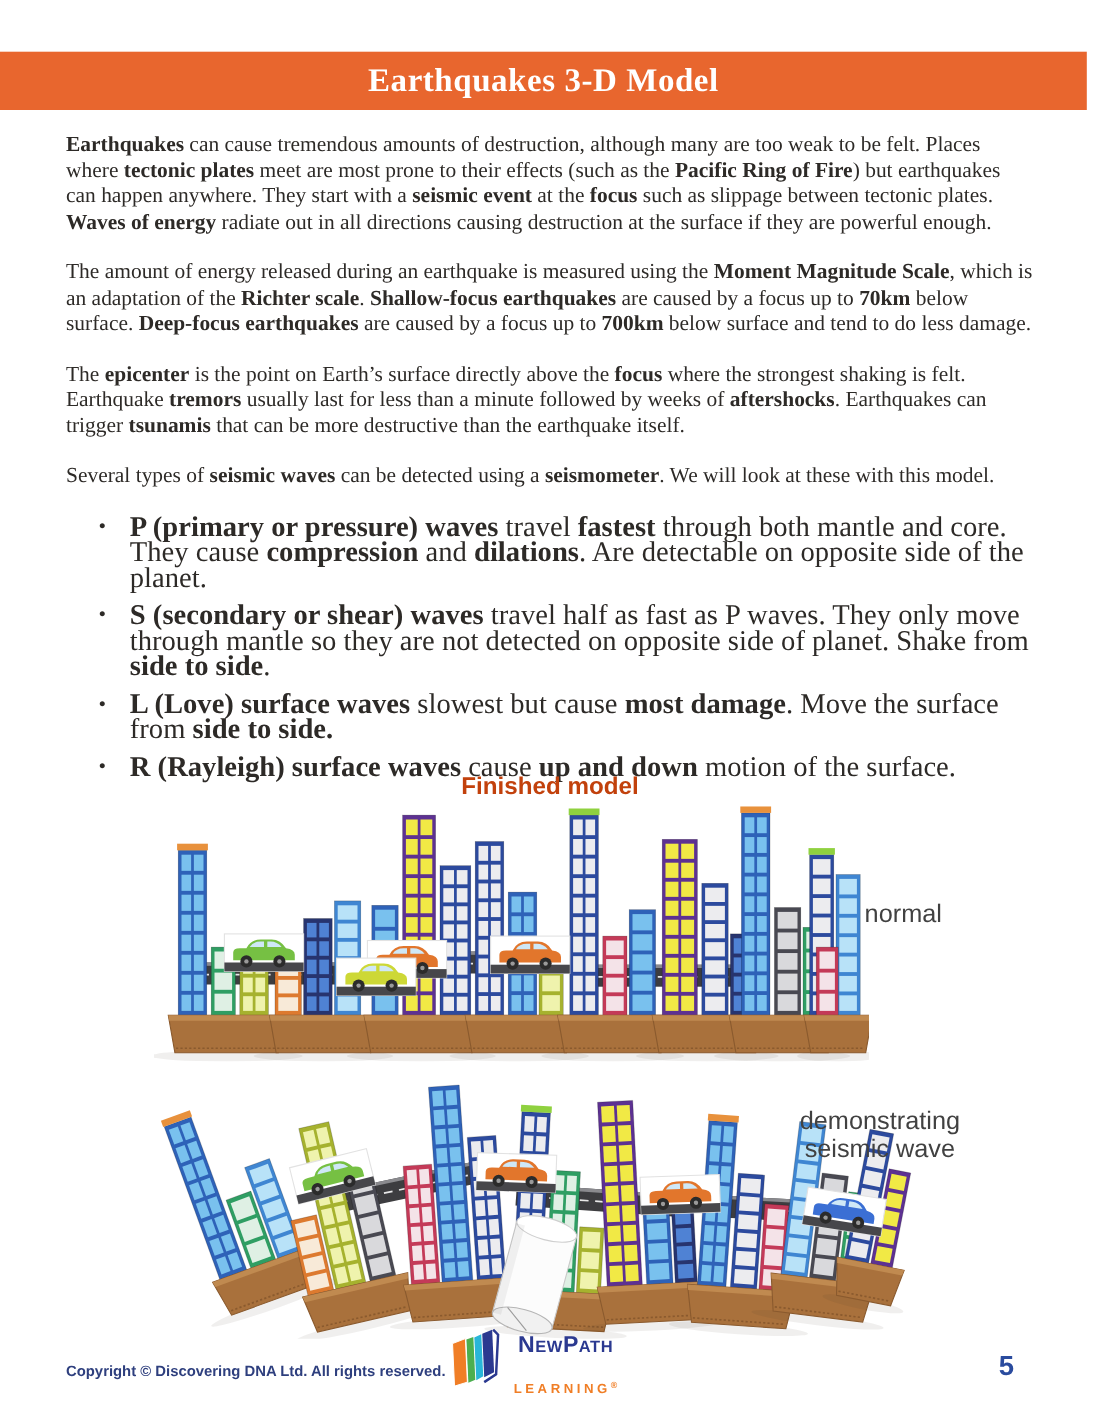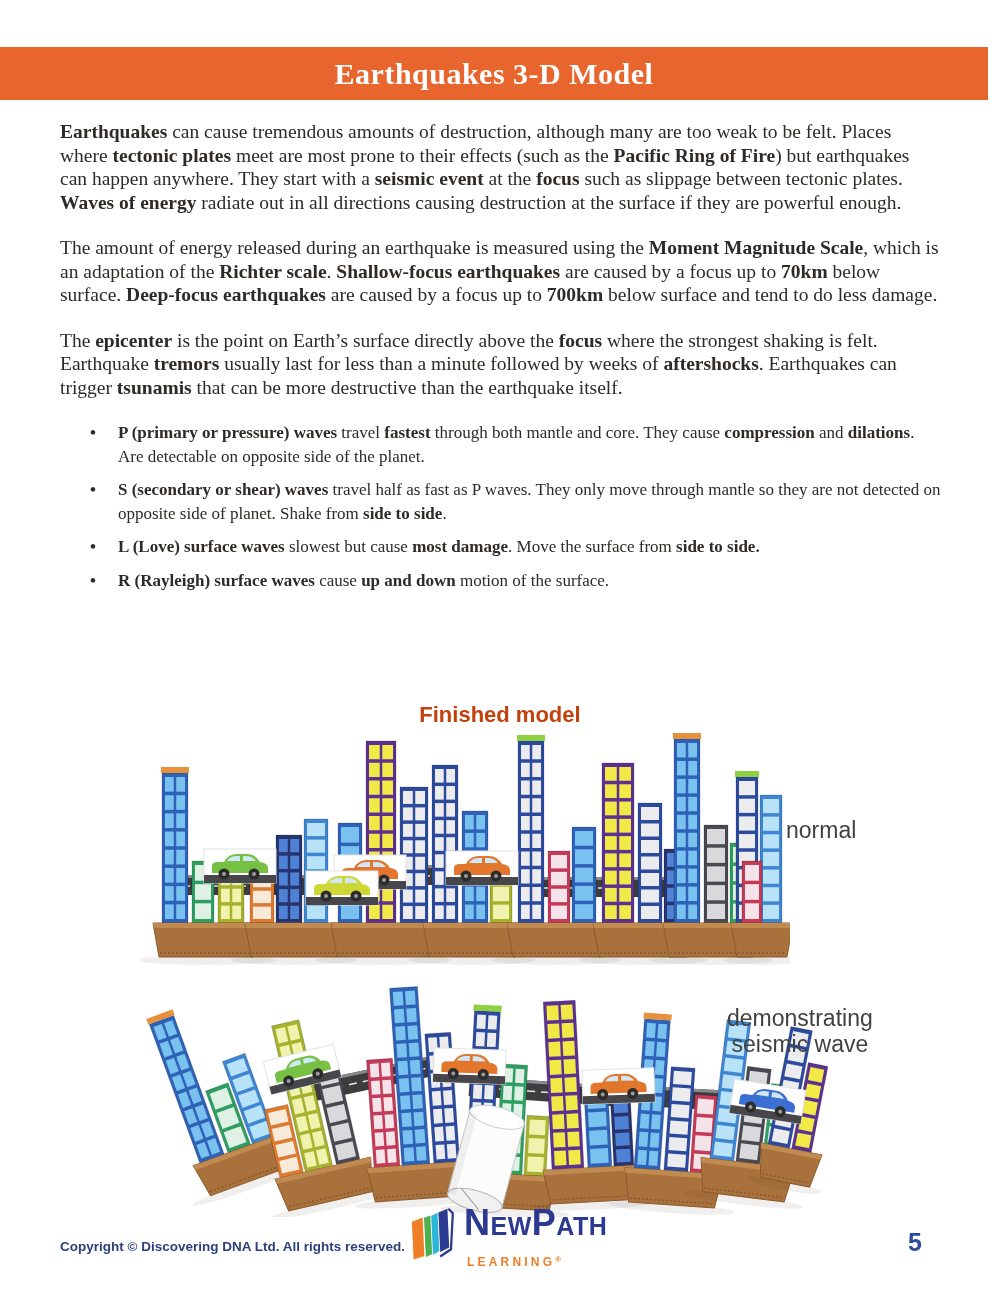--- a/index.html
+++ b/index.html
@@ -8,21 +8,21 @@
 
   .banner{position:absolute;left:0;top:47px;width:988px;height:53px;
           background:var(--banner-orange,#e8662e);}
   .banner-title{width:100%;text-align:center;line-height:53px;font-size:30px;font-weight:bold;
           color:#ffffff;letter-spacing:.5px;font-family:"Liberation Serif",serif;}
 
   .content{position:absolute;left:60px;top:120px;width:881px;}
   .content p{margin:0 0 22px 0;font-size:19.5px;line-height:23.5px;}
   .content b{font-weight:bold;}
   .content ul{list-style:none;margin:4px 0 0 0;padding:0 0 0 30px;}
-  .content li{position:relative;padding-left:28px;font-size:17px;line-height:23.5px;margin-bottom:10px;}
+  .content li{position:relative;padding-left:28px;font-size:26px;line-height:23.5px;margin-bottom:10px;}
   .content li::before{content:"\2022";position:absolute;left:0;top:0;font-size:17px;line-height:23.5px;font-weight:bold;}
 
   .caption{position:absolute;left:0;top:702px;width:1000px;text-align:center;
            font-family:"Liberation Sans",sans-serif;font-weight:bold;font-size:22px;color:#c2410c;}
 
   .photo{position:absolute;}
   .photo-normal{left:140px;top:733px;width:650px;height:232px;}
   .photo-seismic{left:140px;top:972px;width:690px;height:245px;}
   .photo svg{display:block;width:100%;height:100%;}
 
@@ -33,38 +33,39 @@
 
   .footer-copy{position:absolute;left:60px;top:1239px;font-family:"Liberation Sans",sans-serif;
                font-size:13.5px;font-weight:bold;color:var(--footer-blue,#2e3f7e);}
   .page-num{position:absolute;left:908px;top:1228px;font-family:"Liberation Sans",sans-serif;
             font-weight:bold;font-size:25px;color:var(--page-number-blue,#2a4b9e);}
 
   .logo{position:absolute;left:406px;top:1205px;display:flex;align-items:flex-start;}
   .logo-icon{width:54px;height:58px;}
   .logo-text{margin-left:4px;padding-top:7px;}
   .logo-name{font-family:"Liberation Sans",sans-serif;font-weight:bold;font-variant:small-caps;
-             font-size:36px;line-height:22px;color:var(--logo-blue,#2b3990);letter-spacing:.5px;text-align:center;}
+             font-size:21px;line-height:22px;color:var(--logo-blue,#2b3990);letter-spacing:.5px;text-align:center;}
   .logo-tagline{font-family:"Liberation Sans",sans-serif;font-weight:bold;font-size:12px;
              letter-spacing:3.2px;color:var(--logo-orange,#f07e26);margin-top:21px;padding-left:3px;}
   .logo-reg{font-size:8px;vertical-align:top;}
 </style>
 </head>
 <body>
 
 <div class="page">
 
   <div class="banner">
     <div class="banner-title">Earthquakes 3-D Model</div>
   </div>
 
   <div class="content">
     <p><b>Earthquakes</b><span> can cause tremendous amounts of destruction, although many are too weak to be felt. Places where </span><b>tectonic plates</b><span> meet are most prone to their effects (such as the </span><b>Pacific Ring of Fire</b><span>) but earthquakes can happen anywhere. They start with a </span><b>seismic event</b><span> at the </span><b>focus</b><span> such as slippage between tectonic plates. </span><b>Waves of energy</b><span> radiate out in all directions causing destruction at the surface if they are powerful enough.</span></p>
     <p><span>The amount of energy released during an earthquake is measured using the </span><b>Moment Magnitude Scale</b><span>, which is an adaptation of the </span><b>Richter scale</b><span>. </span><b>Shallow-focus earthquakes</b><span> are caused by a focus up to </span><b>70km</b><span> below surface. </span><b>Deep-focus earthquakes</b><span> are caused by a focus up to </span><b>700km</b><span> below surface and tend to do less damage.</span></p>
     <p><span>The </span><b>epicenter</b><span> is the point on Earth’s surface directly above the </span><b>focus</b><span> where the strongest shaking is felt. Earthquake </span><b>tremors</b><span> usually last for less than a minute followed by weeks of </span><b>aftershocks</b><span>. Earthquakes can trigger </span><b>tsunamis</b><span> that can be more destructive than the earthquake itself.</span></p>
+    <p><span>Several types of </span><b>seismic waves</b><span> can be detected using a </span><b>seismometer</b><span>. We will look at these with this model.</span></p>
     <ul>
       <li><b>P (primary or pressure) waves</b><span> travel </span><b>fastest</b><span> through both mantle and core. They cause </span><b>compression</b><span> and </span><b>dilations</b><span>. Are detectable on opposite side of the planet.</span></li>
       <li><b>S (secondary or shear) waves</b><span> travel half as fast as P waves. They only move through mantle so they are not detected on opposite side of planet. Shake from </span><b>side to side</b><span>.</span></li>
       <li><b>L (Love) surface waves</b><span> slowest but cause </span><b>most damage</b><span>. Move the surface from </span><b>side to side.</b></li>
       <li><b>R (Rayleigh) surface waves</b><span> cause </span><b>up and down</b><span> motion of the surface.</span></li>
     </ul>
   </div>
 
   <div class="caption">Finished model</div>
 

